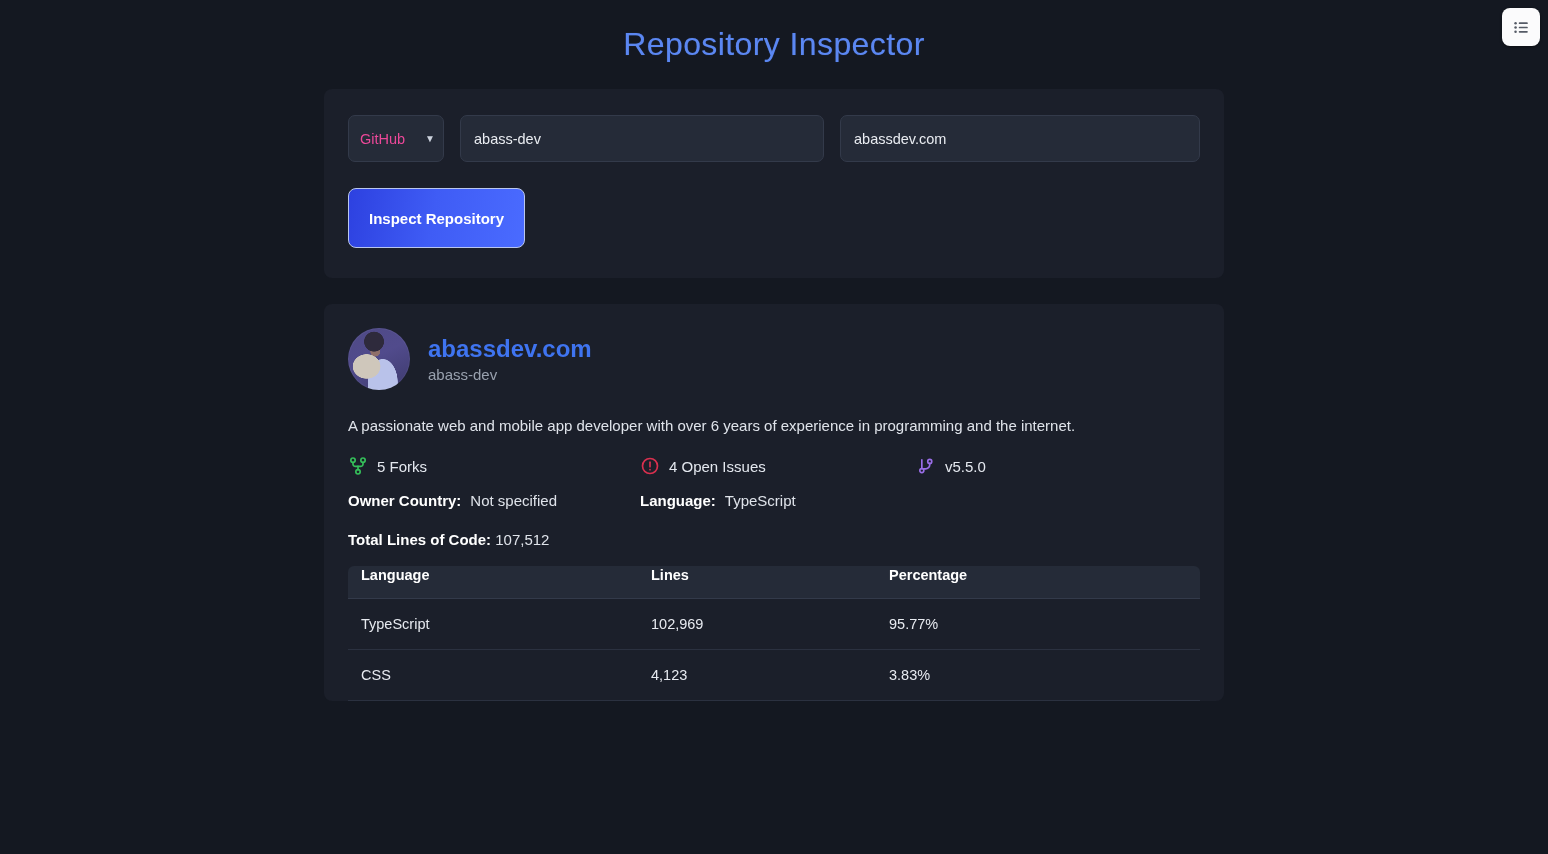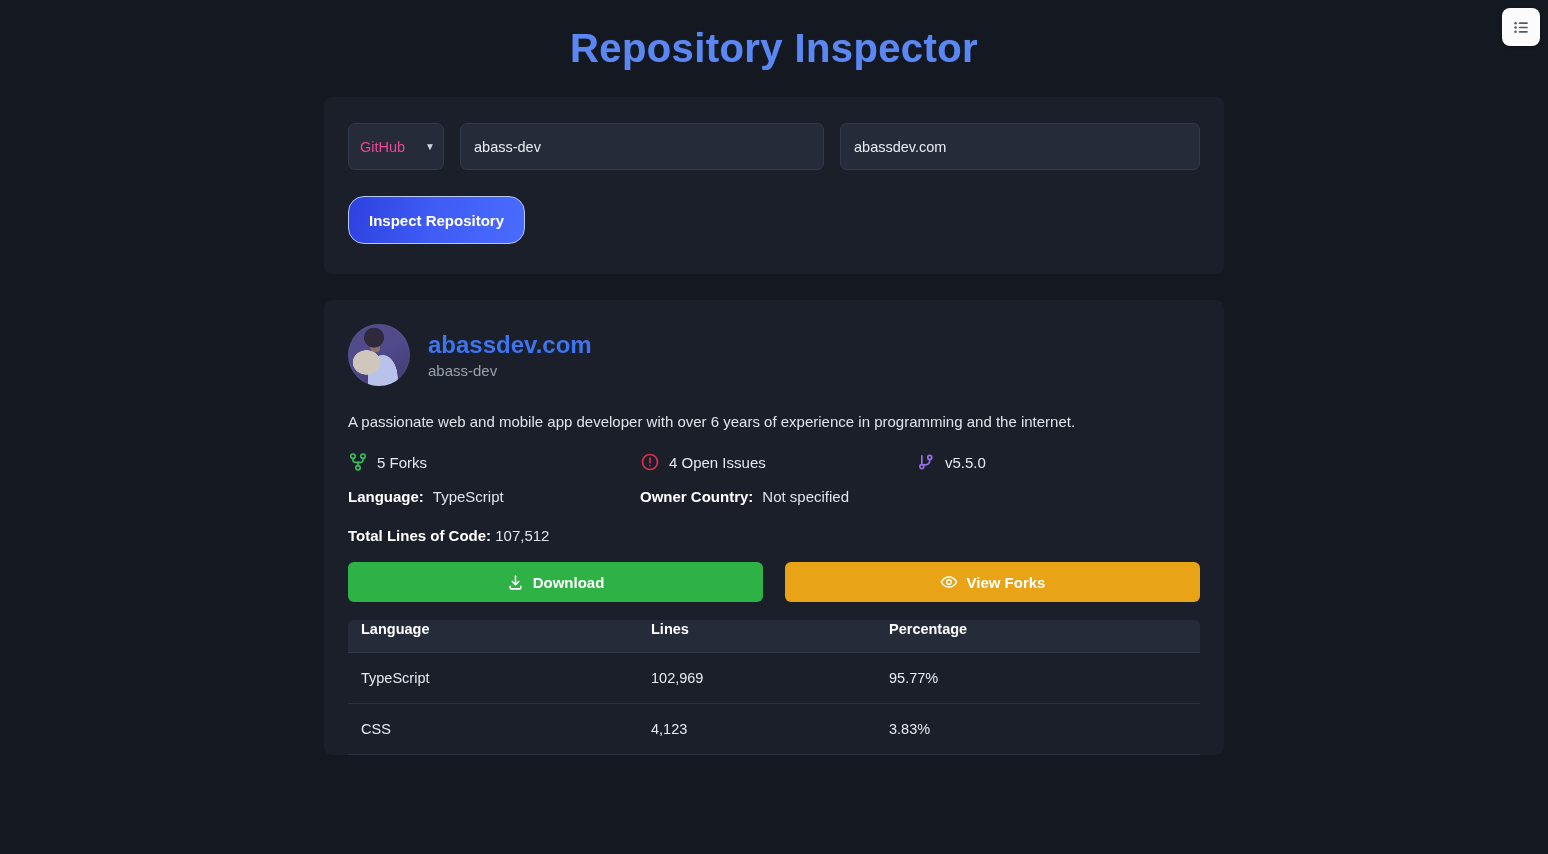--- a/index.html
+++ b/index.html
@@ -26,22 +26,22 @@
     border-radius: 8px;
     box-shadow: 0 1px 3px rgba(0,0,0,.45);
     display: flex; align-items: center; justify-content: center;
     cursor: pointer;
     padding: 0;
   }
 
   .title {
     text-align: center;
     color: #5b87f2;
-    font-size: 40px;
-    font-weight: bold;
+    font-size: 32px;
+    font-weight: normal;
     letter-spacing: .4px;
     margin: 0;
     padding-top: 26px;
     text-shadow: 0 0 1px rgba(91,135,242,.4);
   }
 
   .wrap {
     width: 900px;
     margin: 0 auto;
   }
@@ -95,29 +95,29 @@
     font-size: 14.5px;
     font-family: "Liberation Sans", sans-serif;
     padding: 0 13px;
     outline: none;
   }
   .input-owner { flex: 0 0 364px; }
   .input-repo  { flex: 1 1 auto; }
 
   .inspect-btn {
     margin-top: 26px;
-    height: 48px;
+    height: 60px;
     padding: 12px 20px;
     background: linear-gradient(100deg, #2d41e0 0%, #3f5cf5 48%, #4a6bff 100%);
     color: #ffffff;
     font-size: 15px;
     font-weight: bold;
     font-family: "Liberation Sans", sans-serif;
     border: 1px solid #b9c6ee;
-    border-radius: 16px;
+    border-radius: 8px;
     cursor: pointer;
     display: inline-flex;
     align-items: center;
   }
 
   
   .repo-panel { padding: 24px 24px 0 24px; }
 
   .repo-head { display: flex; align-items: center; gap: 18px; }
   .avatar {
@@ -315,57 +315,35 @@
               <circle cx="16.5" cy="6.5" r="2.4"></circle>
                 <circle cx="7" cy="17.5" r="2.4"></circle>
               <path d="M7 15.1V4.5"></path>
               <path d="M16.5 8.9v1.6a5 5 0 0 1-5 5H9.4"></path>
             </svg>
           </span>
           <span>v5.5.0</span>
         </div>
 
         <div class="stat">
+          <span class="lbl">Owner Country:</span>
+          <span class="val">Not specified</span>
+        </div>
+
+        <div class="stat">
           <span class="lbl">Language:</span>
           <span class="val">TypeScript</span>
-        </div>
-
-        <div class="stat">
-          <span class="lbl">Owner Country:</span>
-          <span class="val">Not specified</span>
         </div>
       </div>
 
       <div class="loc">
         <b>Total Lines of Code:</b>
         <span>107,512</span>
       </div>
 
-      <div class="btn-row">
-        <button class="action-btn btn-download">
-          <span class="ico">
-            <svg width="17" height="17" viewBox="0 0 24 24" fill="none" stroke="#ffffff" stroke-width="2.2" stroke-linecap="round" stroke-linejoin="round">
-              <path d="M12 3v11"></path>
-                <path d="M7.5 10.5 12 15l4.5-4.5"></path>
-              <path d="M4.5 17.5v2a1.5 1.5 0 0 0 1.5 1.5h12a1.5 1.5 0 0 0 1.5-1.5v-2"></path>
-            </svg>
-          </span>
-          <span>Download</span>
-        </button>
-
-        <button class="action-btn btn-forks">
-          <span class="ico">
-            <svg width="18" height="18" viewBox="0 0 24 24" fill="none" stroke="#ffffff" stroke-width="2">
-              <path d="M1.8 12S5.6 5.2 12 5.2 22.2 12 22.2 12 18.4 18.8 12 18.8 1.8 12 1.8 12Z"></path>
-              <circle cx="12" cy="12" r="3.1"></circle>
-            </svg>
-          </span>
-          <span>View Forks</span>
-        </button>
-      </div>
 
 
       <table class="langs">
         <thead>
           <tr>
             <th class="col-lang">Language</th>
             <th class="col-lines">Lines</th>
             <th>Percentage</th>
           </tr>
         </thead>

